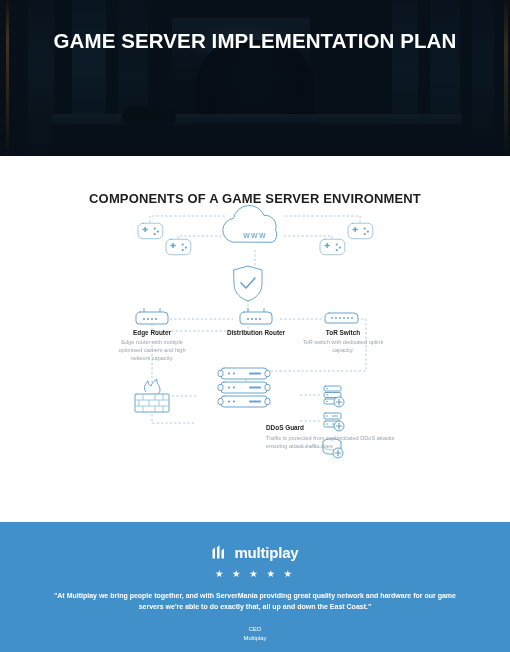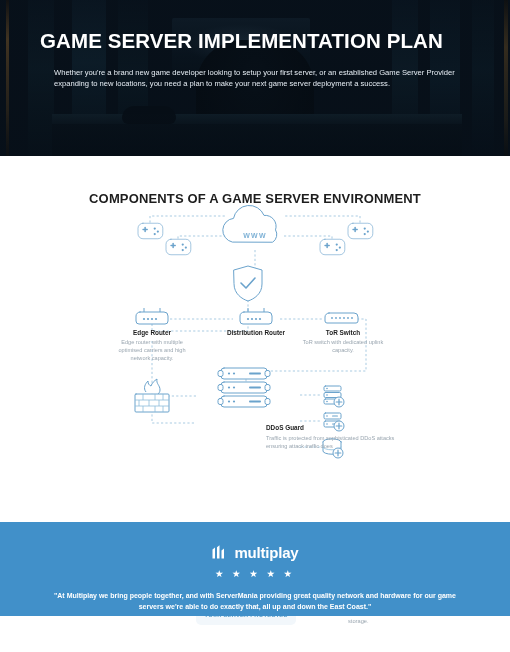--- a/index.html
+++ b/index.html
@@ -54,21 +54,21 @@
     border-radius:46px 46px 10px 10px;
   }
   .headset {
     position:absolute; left:122px; top:106px; width:54px; height:18px;
     background:#070e16; border-radius:12px 12px 6px 6px; opacity:.95;
   }
   .hero-scrim {
     position:absolute; inset:0;
     background:linear-gradient(180deg, rgba(6,14,22,.62), rgba(6,14,22,.74));
   }
-  .hero-inner { position:relative; padding:0 40px; text-align:left; }
+  .hero-inner { position:relative; padding:0 40px; text-align:center; }
   .hero-title {
     margin-top:30px;
     font-size:20.5px; font-weight:bold; letter-spacing:.1px;
     color:#ffffff; line-height:1.1;
   }
   .hero-p1 {
     margin-top:14px; font-size:7.6px; line-height:1.55; color:#e6edf4;
     padding:0 14px;
   }
   .hero-p2 {
@@ -107,21 +107,21 @@
   .fw-label { position:absolute; left:86px; top:411px; width:42px; text-align:center; }
   .fw-opt { font-size:6.4px; font-weight:bold; color:#1d1d1d; }
   .fw-sub { font-size:5.8px; color:#9aa6b0; line-height:1.45; }
 
   .ddos-block { position:absolute; left:266px; top:266px; width:132px; }
   .ddos-title { font-size:6.4px; font-weight:bold; color:#1d1d1d; margin-bottom:3px; }
   .ddos-desc  { font-size:5.6px; color:#9aa6b0; line-height:1.5; }
 
   
   .footer {
-    position:relative; width:510px; height:94px;
+    position:relative; width:510px; height:130px;
     background:#4190c9; text-align:center;
     padding-top:22px;
   }
   .brand { display:flex; align-items:center; justify-content:center; gap:6px; }
   .brand-name { font-size:15px; font-weight:bold; color:#ffffff; letter-spacing:-.2px; }
   .stars { margin-top:7px; font-size:9.5px; color:#ffffff; letter-spacing:3px; }
   .quote { margin-top:12px; padding:0 52px; font-size:7px; font-weight:bold; color:#ffffff; line-height:1.55; }
   .who { margin-top:12px; font-size:5.8px; color:#ffffff; line-height:1.6; }
 </style>
 </head>
@@ -143,21 +143,20 @@
       <div class="monitor-glow"></div>
       <div class="chair"></div>
       <div class="desk"></div>
       <div class="desk-front"></div>
       <div class="headset"></div>
     </div>
     <div class="hero-scrim"></div>
 
     <div class="hero-inner">
       <div class="hero-title">GAME SERVER IMPLEMENTATION PLAN</div>
-      <div class="hero-p1">Whether you're a brand new game developer looking to setup your first server, or an established Game Server Provider expanding to new locations, you need a plan to make your next game server deployment a success.</div>
     </div>
     <div class="hero-rule"></div>
   </div>
 
   <div class="diagram">
 
     <div class="diagram-title-wrap">
       <span class="diagram-title">COMPONENTS OF A GAME SERVER ENVIRONMENT</span>
     </div>
 

